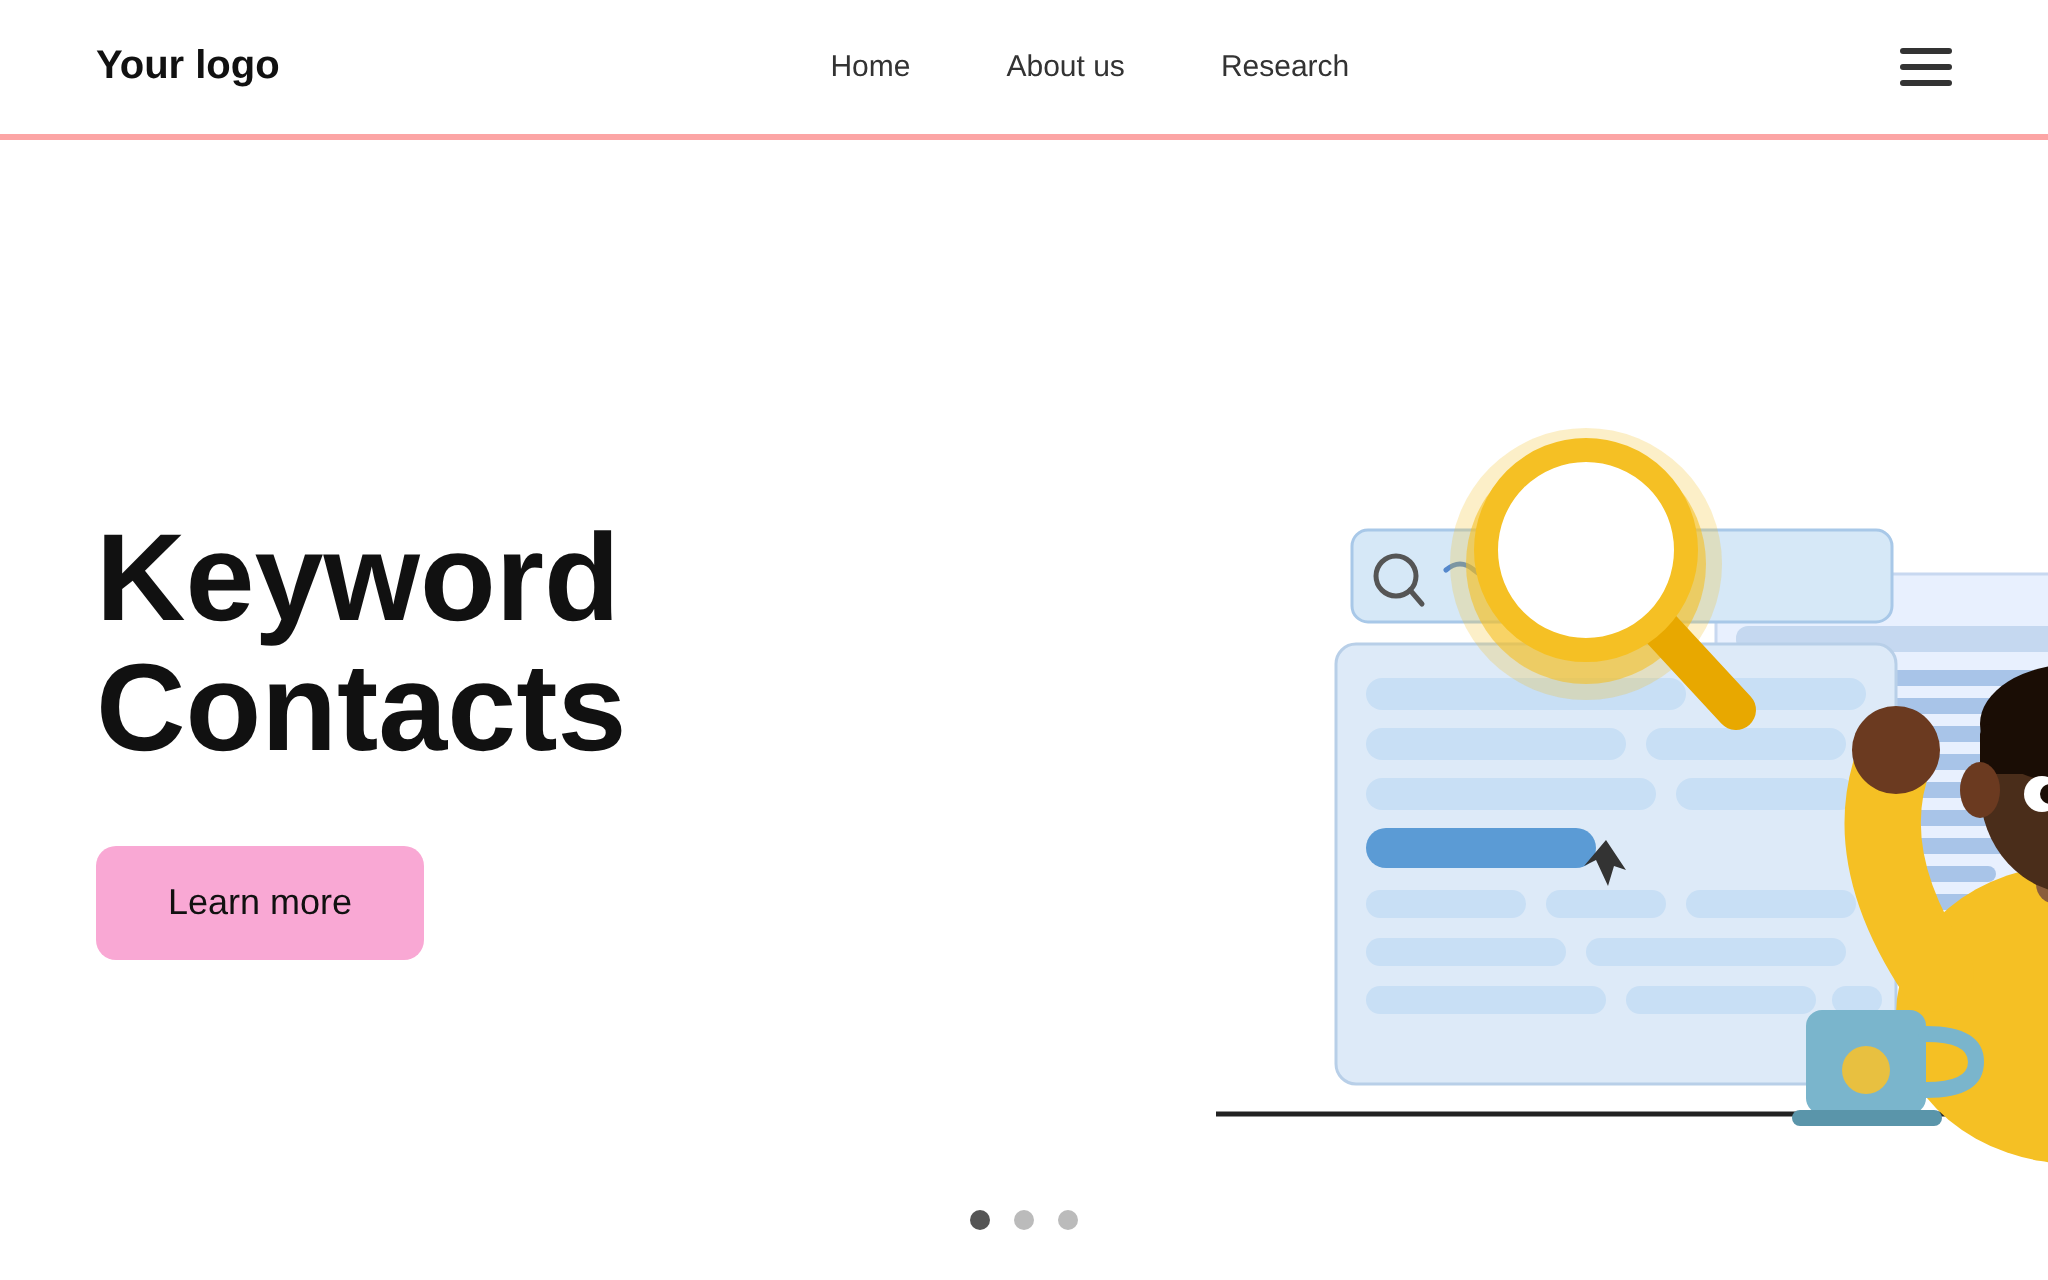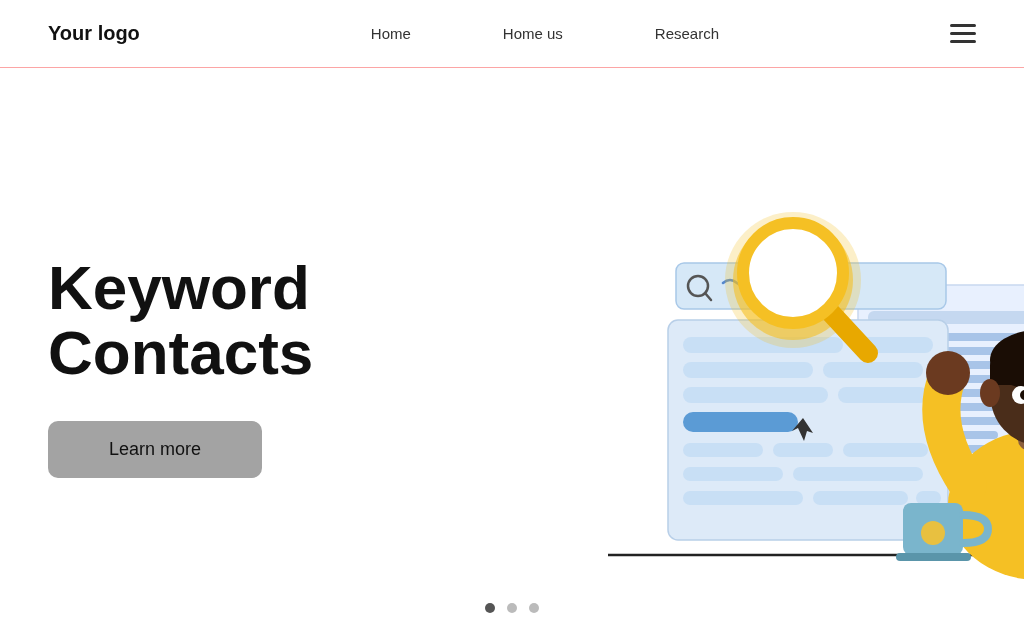--- a/index.html
+++ b/index.html
@@ -10,31 +10,31 @@
       font-family: 'Helvetica Neue', Arial, sans-serif;
       background: #fff;
     }
 
     
     nav {
       display: flex;
       align-items: center;
       justify-content: space-between;
       padding: 22px 48px;
-      border-bottom: 1px solid #fca5a5;
+      border-bottom: 3px solid #fca5a5;
     }
     .logo {
       font-weight: 700;
       font-size: 20px;
       color: #111;
     }
     .nav-links {
       display: flex;
       align-items: center;
-      gap: 92px;
+      gap: 48px;
       list-style: none;
     }
     .nav-links li a {
       text-decoration: none;
       color: #333;
       font-size: 15px;
     }
     .hamburger {
       display: flex;
       flex-direction: column;
@@ -64,25 +64,25 @@
       z-index: 2;
     }
     .headline {
       font-size: 62px;
       font-weight: 900;
       color: #111;
       line-height: 1.05;
       margin-bottom: 36px;
     }
     .learn-more-btn {
-      background: #a3a3a3;
+      background: #f9a8d4;
       color: #111;
       border: none;
       border-radius: 10px;
-      padding: 18px 61px;
+      padding: 18px 36px;
       font-size: 18px;
       font-weight: 500;
       cursor: pointer;
     }
 
     
     .illustration {
       flex: 1;
       position: relative;
       height: 100%;
@@ -121,21 +121,21 @@
 </head>
 <body>
 
 <nav>
   <div class="logo">Your logo</div>
   <ul class="nav-links">
     <li>
       <a href="#">Home</a>
     </li>
     <li>
-      <a href="#">Home us</a>
+      <a href="#">About us</a>
     </li>
     <li>
       <a href="#">Research</a>
     </li>
   </ul>
   <div class="hamburger">
     <span></span>
     <span></span>
     <span></span>
   </div>

